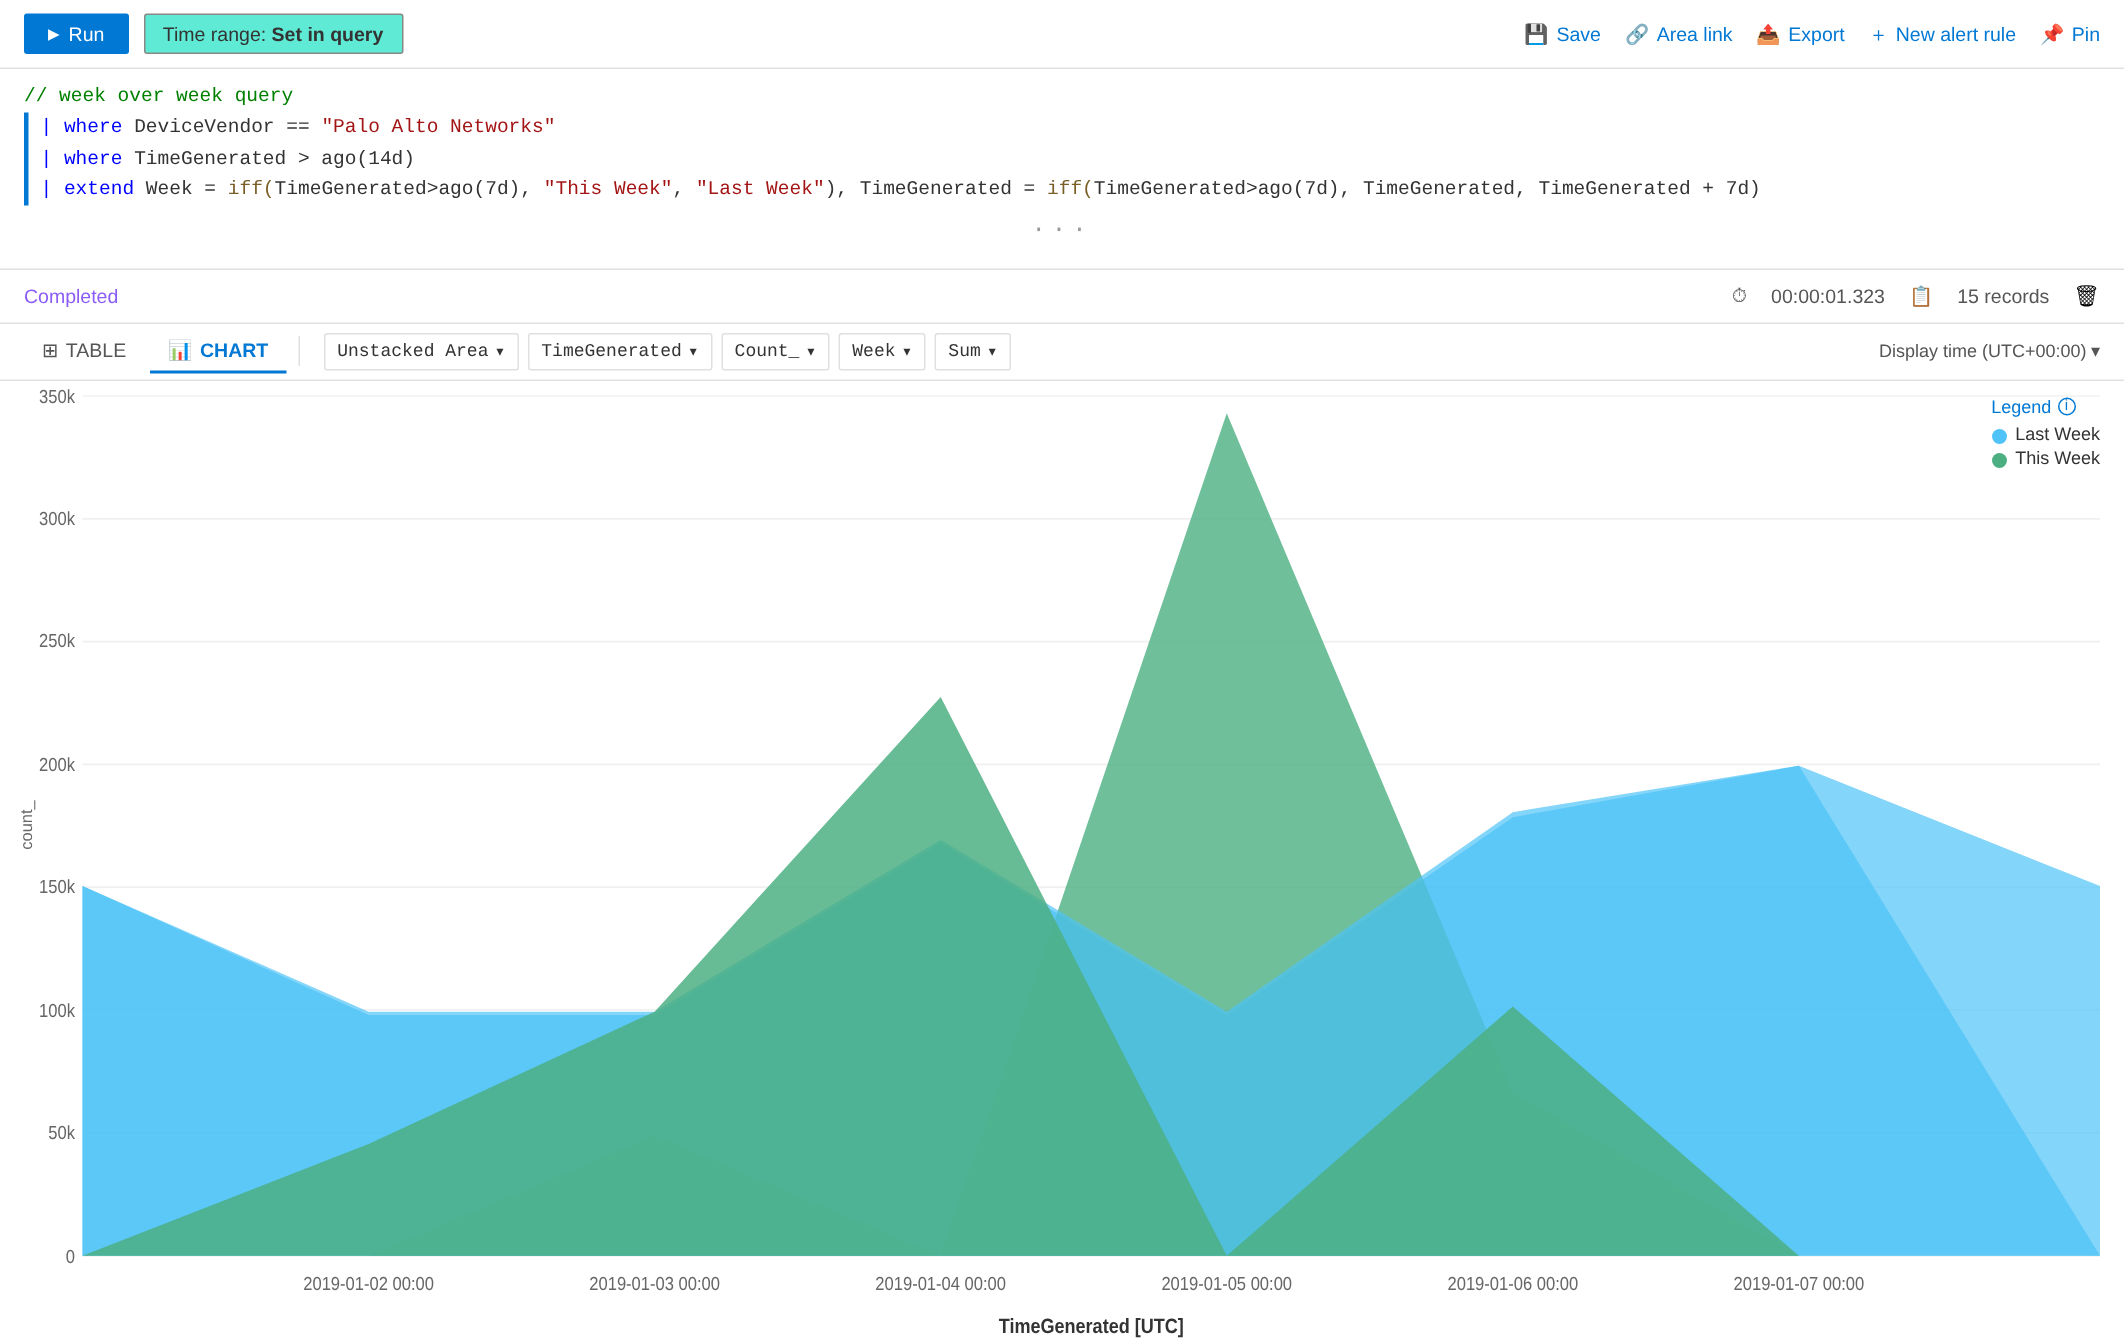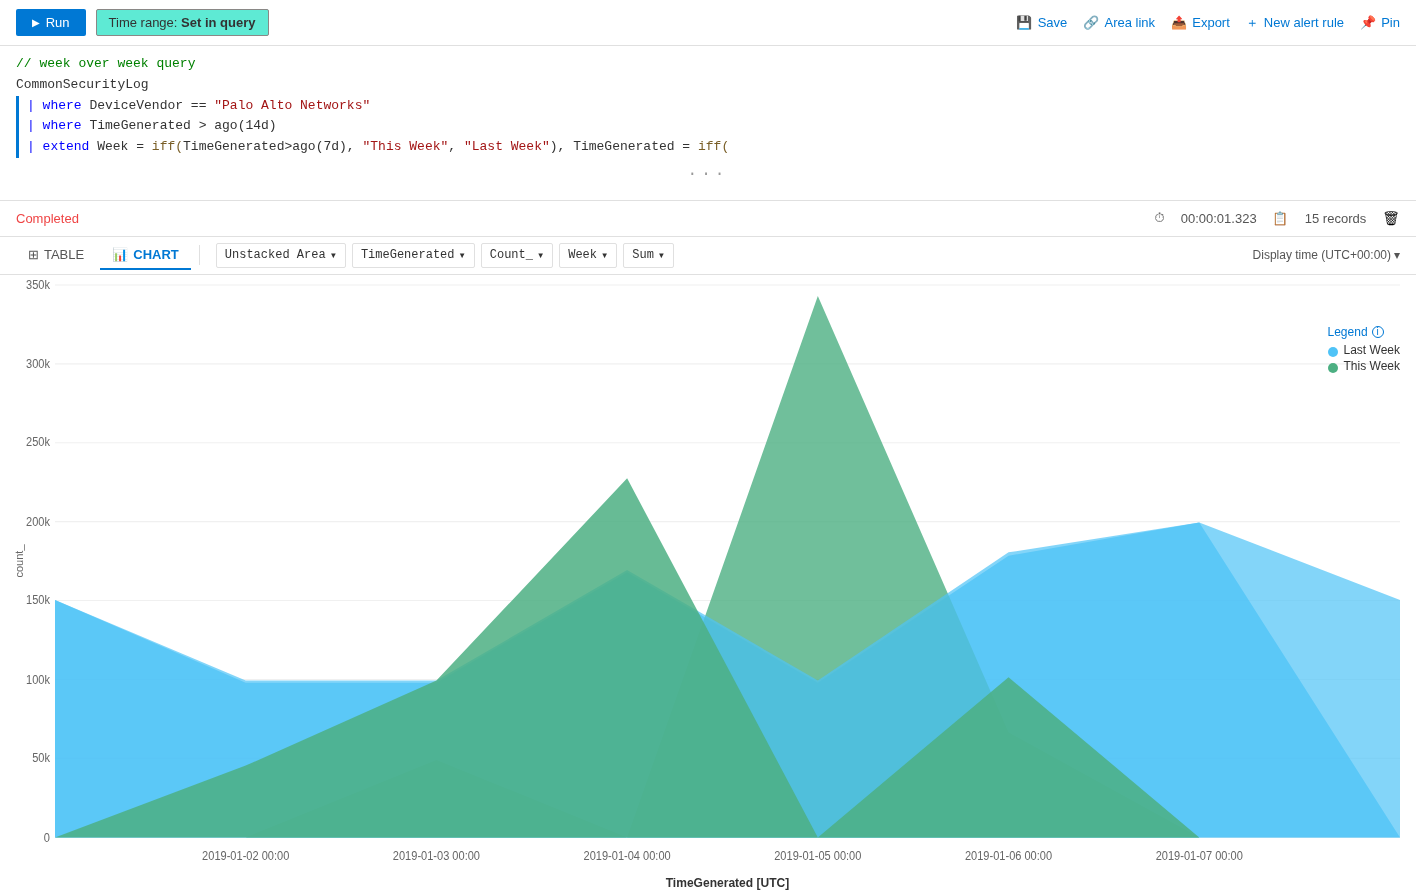--- a/index.html
+++ b/index.html
@@ -89,21 +89,21 @@
       display: flex;
       align-items: center;
       justify-content: space-between;
       padding: 6px 16px;
       background: #fff;
       border-bottom: 1px solid #e0e0e0;
       height: 36px;
     }
     .results-left { display: flex; align-items: center; gap: 4px; color: #333; font-size: 13px; }
     .results-right { display: flex; align-items: center; gap: 16px; color: #555; font-size: 13px; }
-    .status-completed { color: #ef4444; font-size: 13px; text-align: right; }
+    .status-completed { color: #8b5cf6; font-size: 13px; text-align: right; }
 
     
     .view-tabs {
       display: flex;
       align-items: center;
       padding: 0 16px;
       border-bottom: 1px solid #e0e0e0;
       height: 38px;
       gap: 4px;
     }
@@ -139,21 +139,20 @@
       font-family: Liberation Mono, monospace;
     }
     .chart-options { display: flex; align-items: center; gap: 6px; margin-left: 8px; }
     .display-time { margin-left: auto; font-size: 12px; color: #555; cursor: pointer; display: flex; align-items: center; gap: 3px; }
     .legend {
       position: absolute;
       top: 10px;
       right: 16px;
       font-size: 12px;
       color: #333;
-      margin-top: 40px;
     }
     .legend-title {
       font-size: 12px;
       color: #0078d4;
       margin-bottom: 4px;
       display: flex;
       align-items: center;
       gap: 4px;
     }
     .legend-item {
@@ -216,23 +215,20 @@
       <span>Pin</span>
     </a>
   </div>
 </div>
 
 <div class="main-content">
 
   <div class="code-editor">
     <div class="code-line">
       <span class="code-comment">// week over week query</span>
-    </div>
-    <div class="code-line">
-      <span class="code-normal">CommonSecurityLog</span>
     </div>
     <div class="code-line">
       <div class="code-bar"></div>
       <span class="code-keyword">| where&nbsp;</span>
       <span class="code-normal">DeviceVendor ==&nbsp;</span>
       <span class="code-string">"Palo Alto Networks"</span>
     </div>
     <div class="code-line">
       <div class="code-bar"></div>
       <span class="code-keyword">| where&nbsp;</span>
@@ -243,20 +239,21 @@
       <div class="code-bar"></div>
       <span class="code-keyword">| extend&nbsp;</span>
       <span class="code-normal">Week =&nbsp;</span>
       <span class="code-function">iff(</span>
       <span class="code-normal">TimeGenerated&gt;ago(7d),&nbsp;</span>
       <span class="code-string">"This Week"</span>
       <span class="code-normal">,&nbsp;</span>
       <span class="code-string">"Last Week"</span>
       <span class="code-normal">), TimeGenerated =&nbsp;</span>
       <span class="code-function">iff(</span>
+      <span class="code-normal">TimeGenerated&gt;ago(7d), TimeGenerated, TimeGenerated + 7d)</span>
     </div>
     <div class="code-dots">···</div>
   </div>
 
   <div class="results-bar">
     <div class="results-left">
       <span class="status-completed">Completed</span>
     </div>
     <div class="results-right">
       <span>⏱</span>

